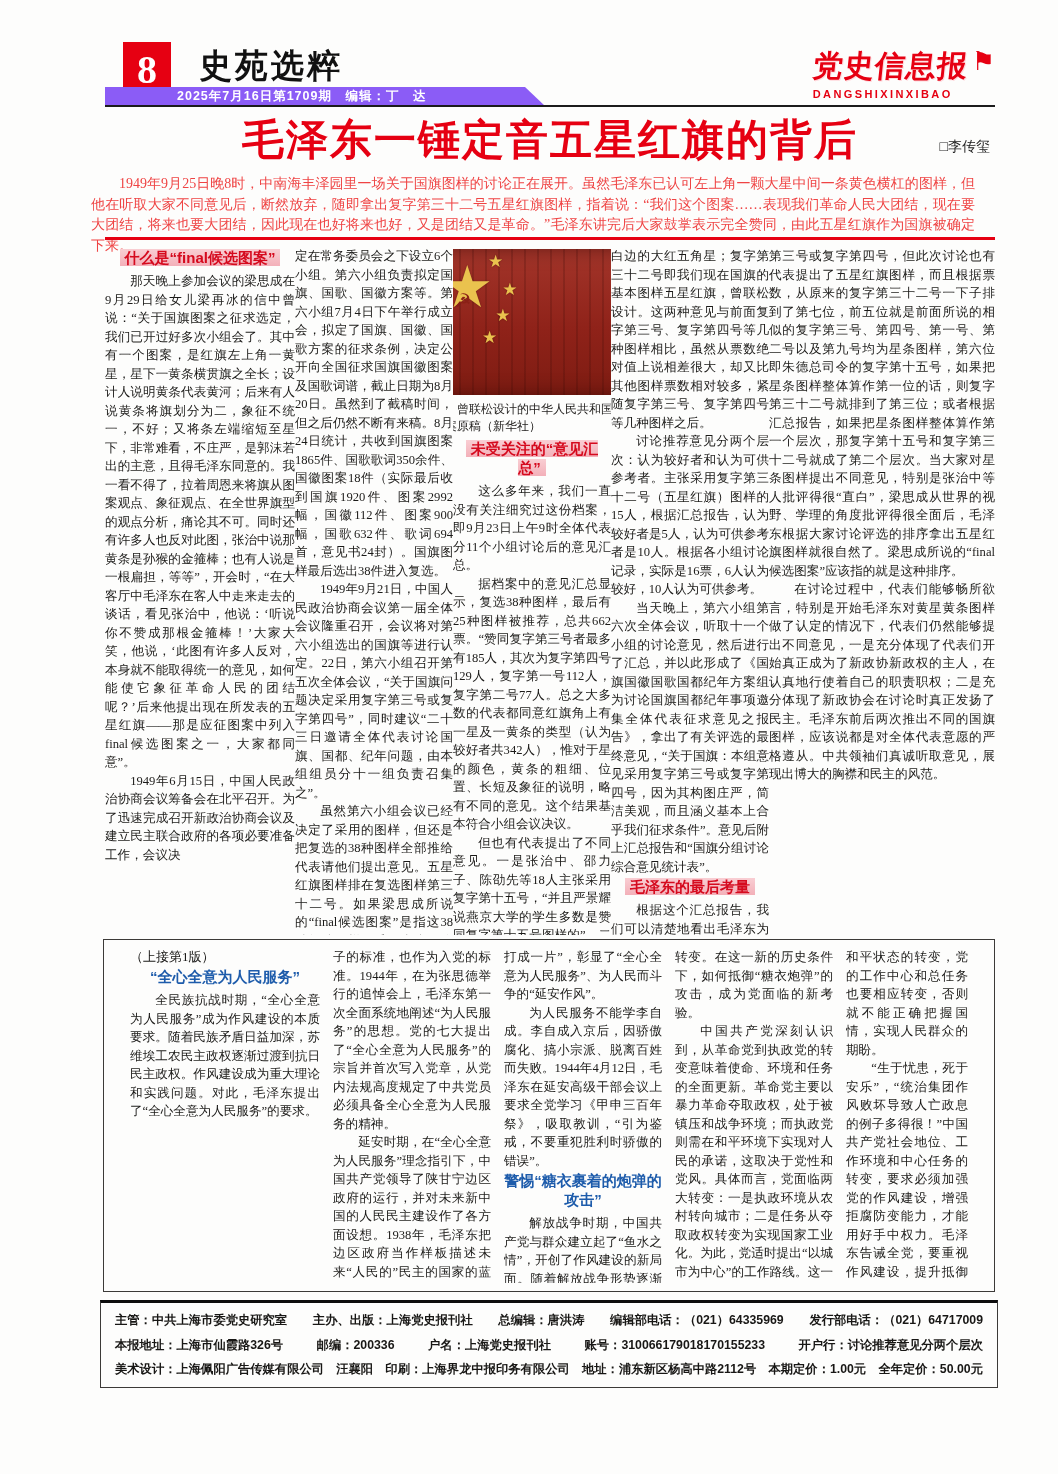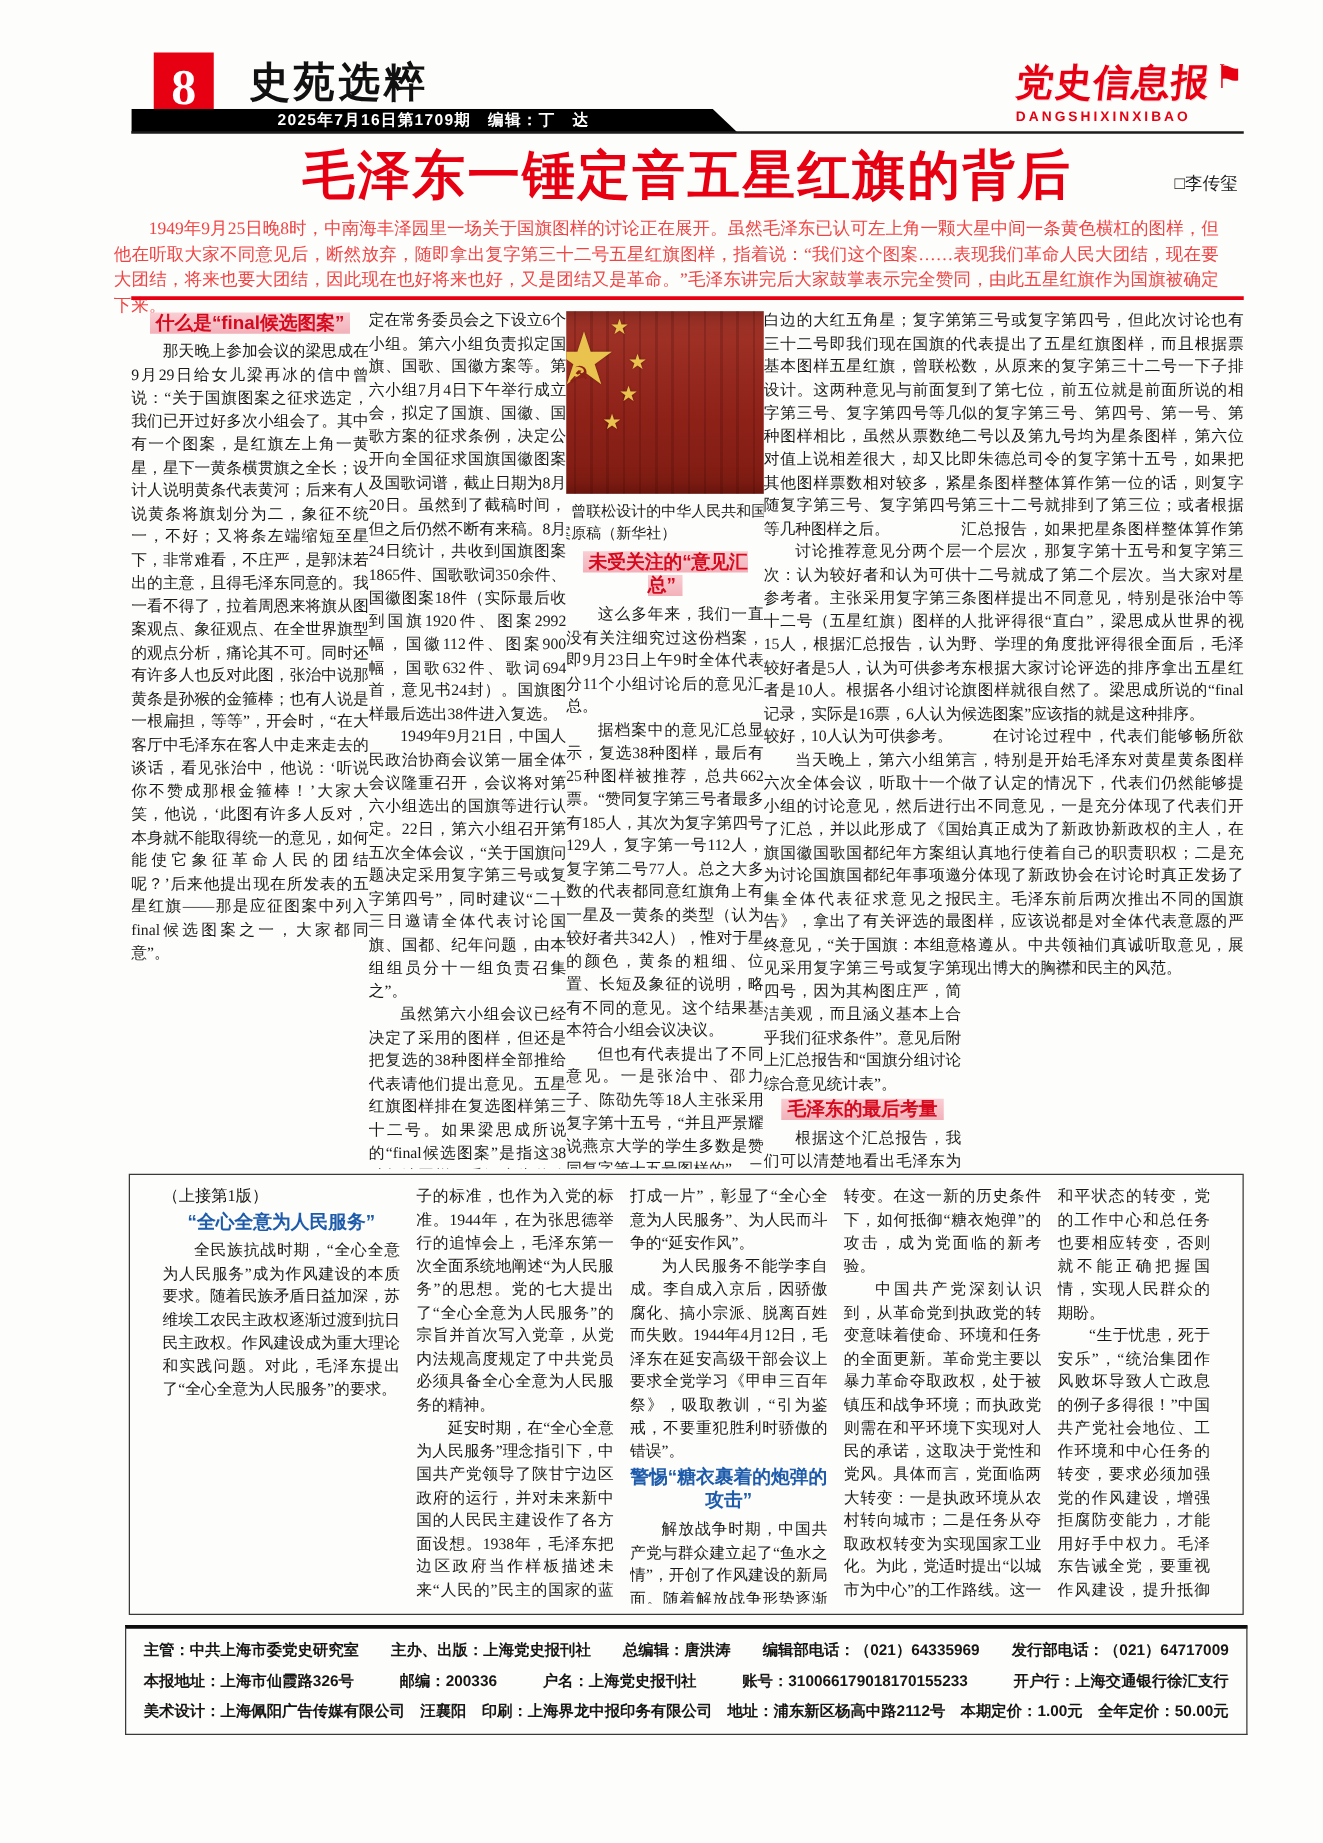--- a/index.html
+++ b/index.html
@@ -6,22 +6,22 @@
   body{width:1058px;height:1474px;background:#fdfdfc;position:relative;overflow:hidden;
        font-family:"Liberation Serif","DejaVu Serif",serif;color:#171614;}
   .page{position:absolute;inset:0;}
 
   
   .hdr{position:absolute;left:105px;top:40px;width:890px;height:66px;}
   .pagenum{position:absolute;left:18px;top:2px;width:48px;height:55px;background:#e60012;
            color:#fff;font:bold 40px "Liberation Serif",serif;display:flex;align-items:center;justify-content:center;}
   .sectitle{position:absolute;left:82px;top:4px;font-family:"Liberation Sans",sans-serif;
             font-weight:900;font-size:33px;letter-spacing:3px;color:#111;margin-left:12px;}
-  .datebar{position:absolute;left:0;top:47px;width:368px;height:19px;background:#000000;color:#fff;
-           font:bold 12.5px/19px "Liberation Sans",sans-serif;letter-spacing:1px;padding-left:117px;
+  .datebar{position:absolute;left:0;top:47px;width:368px;height:19px;background:#8b5cf6;color:#fff;
+           font:bold 12.5px/19px "Liberation Sans",sans-serif;letter-spacing:1px;padding-left:72px;
            clip-path:polygon(0 0,calc(100% - 20px) 0,100% 100%,0 100%);}
   .mast{position:absolute;right:0;top:6px;text-align:left;}
   .mast-cn{font-family:"Liberation Sans",sans-serif;font-weight:900;font-size:30px;color:#e60012;
            transform:skewX(-6deg);display:inline-block;letter-spacing:1px;
            text-shadow:1px 1px 0 #ffd9dd;}
   .mast-flag{font-size:26px;color:#e60012;margin-left:4px;vertical-align:top;}
   .mast-en{font-family:"Liberation Sans",sans-serif;font-weight:bold;font-size:11px;color:#e60012;
            letter-spacing:2.4px;margin-top:1px;}
   .hdr-rule{position:absolute;left:105px;top:105px;width:890px;height:2px;background:#1c1c1c;}
 
@@ -95,20 +95,21 @@
 
   <div class="headline">毛泽东一锤定音五星红旗的背后</div>
   <div class="author">□李传玺</div>
   <div class="lead">1949年9月25日晚8时，中南海丰泽园里一场关于国旗图样的讨论正在展开。虽然毛泽东已认可左上角一颗大星中间一条黄色横杠的图样，但他在听取大家不同意见后，断然放弃，随即拿出复字第三十二号五星红旗图样，指着说：“我们这个图案……表现我们革命人民大团结，现在要大团结，将来也要大团结，因此现在也好将来也好，又是团结又是革命。”毛泽东讲完后大家鼓掌表示完全赞同，由此五星红旗作为国旗被确定下来。</div>
   <div class="lead-rule"></div>
 
   <div class="cols">
     <div class="col c0">
         <div class="sec-head red-head"><span>什么是“final候选图案”</span></div>
         <p class="para ind">那天晚上参加会议的梁思成在9月29日给女儿梁再冰的信中曾说：“关于国旗图案之征求选定，我们已开过好多次小组会了。其中有一个图案，是红旗左上角一黄星，星下一黄条横贯旗之全长；设计人说明黄条代表黄河；后来有人说黄条将旗划分为二，象征不统一，不好；又将条左端缩短至星下，非常难看，不庄严，是郭沫若出的主意，且得毛泽东同意的。我一看不得了，拉着周恩来将旗从图案观点、象征观点、在全世界旗型的观点分析，痛论其不可。同时还有许多人也反对此图，张治中说那黄条是孙猴的金箍棒；也有人说是一根扁担，等等”，开会时，“在大客厅中毛泽东在客人中走来走去的谈话，看见张治中，他说：‘听说你不赞成那根金箍棒！’大家大笑，他说，‘此图有许多人反对，本身就不能取得统一的意见，如何能使它象征革命人民的团结呢？’后来他提出现在所发表的五星红旗——那是应征图案中列入final候选图案之一，大家都同意”。</p>
+        <p class="para ind">1949年6月15日，中国人民政治协商会议筹备会在北平召开。为了迅速完成召开新政治协商会议及建立民主联合政府的各项必要准备工作，会议决</p>
       </div>
     <div class="col c1">
         <p class="para">定在常务委员会之下设立6个小组。第六小组负责拟定国旗、国歌、国徽方案等。第六小组7月4日下午举行成立会，拟定了国旗、国徽、国歌方案的征求条例，决定公开向全国征求国旗国徽图案及国歌词谱，截止日期为8月20日。虽然到了截稿时间，但之后仍然不断有来稿。8月24日统计，共收到国旗图案1865件、国歌歌词350余件、国徽图案18件（实际最后收到国旗1920件、图案2992幅，国徽112件、图案900幅，国歌632件、歌词694首，意见书24封）。国旗图样最后选出38件进入复选。</p>
         <p class="para ind">1949年9月21日，中国人民政治协商会议第一届全体会议隆重召开，会议将对第六小组选出的国旗等进行认定。22日，第六小组召开第五次全体会议，“关于国旗问题决定采用复字第三号或复字第四号”，同时建议“二十三日邀请全体代表讨论国旗、国都、纪年问题，由本组组员分十一组负责召集之”。</p>
         <p class="para ind">虽然第六小组会议已经决定了采用的图样，但还是把复选的38种图样全部推给代表请他们提出意见。五星红旗图样排在复选图样第三十二号。如果梁思成所说的“final候选图案”是指这38种复选图样，毛泽东为什么单单从这些众多的图样中拿出复选排名相当靠后的第三十二号呢?</p>
       </div>
     <div class="col c2">
         <figure class="flag-fig">
           <div class="flag-art">
             <span class="fstar f-big">★</span>
@@ -170,21 +171,21 @@
         <span class="fitem">主办、出版：上海党史报刊社</span>
         <span class="fitem">总编辑：唐洪涛</span>
         <span class="fitem">编辑部电话：（021）64335969</span>
         <span class="fitem">发行部电话：（021）64717009</span>
       </div>
     <div class="frow">
         <span class="fitem">本报地址：上海市仙霞路326号</span>
         <span class="fitem">邮编：200336</span>
         <span class="fitem">户名：上海党史报刊社</span>
         <span class="fitem">账号：310066179018170155233</span>
-        <span class="fitem">开户行：上海交通银行徐汇支行</span>
+        <span class="fitem">开户行：讨论推荐意见分两个层次</span>
       </div>
     <div class="frow">
         <span class="fitem">美术设计：上海佩阳广告传媒有限公司</span>
         <span class="fitem">汪襄阳</span>
         <span class="fitem">印刷：上海界龙中报印务有限公司</span>
         <span class="fitem">地址：浦东新区杨高中路2112号</span>
         <span class="fitem">本期定价：1.00元</span>
         <span class="fitem">全年定价：50.00元</span>
       </div>
   </div>

